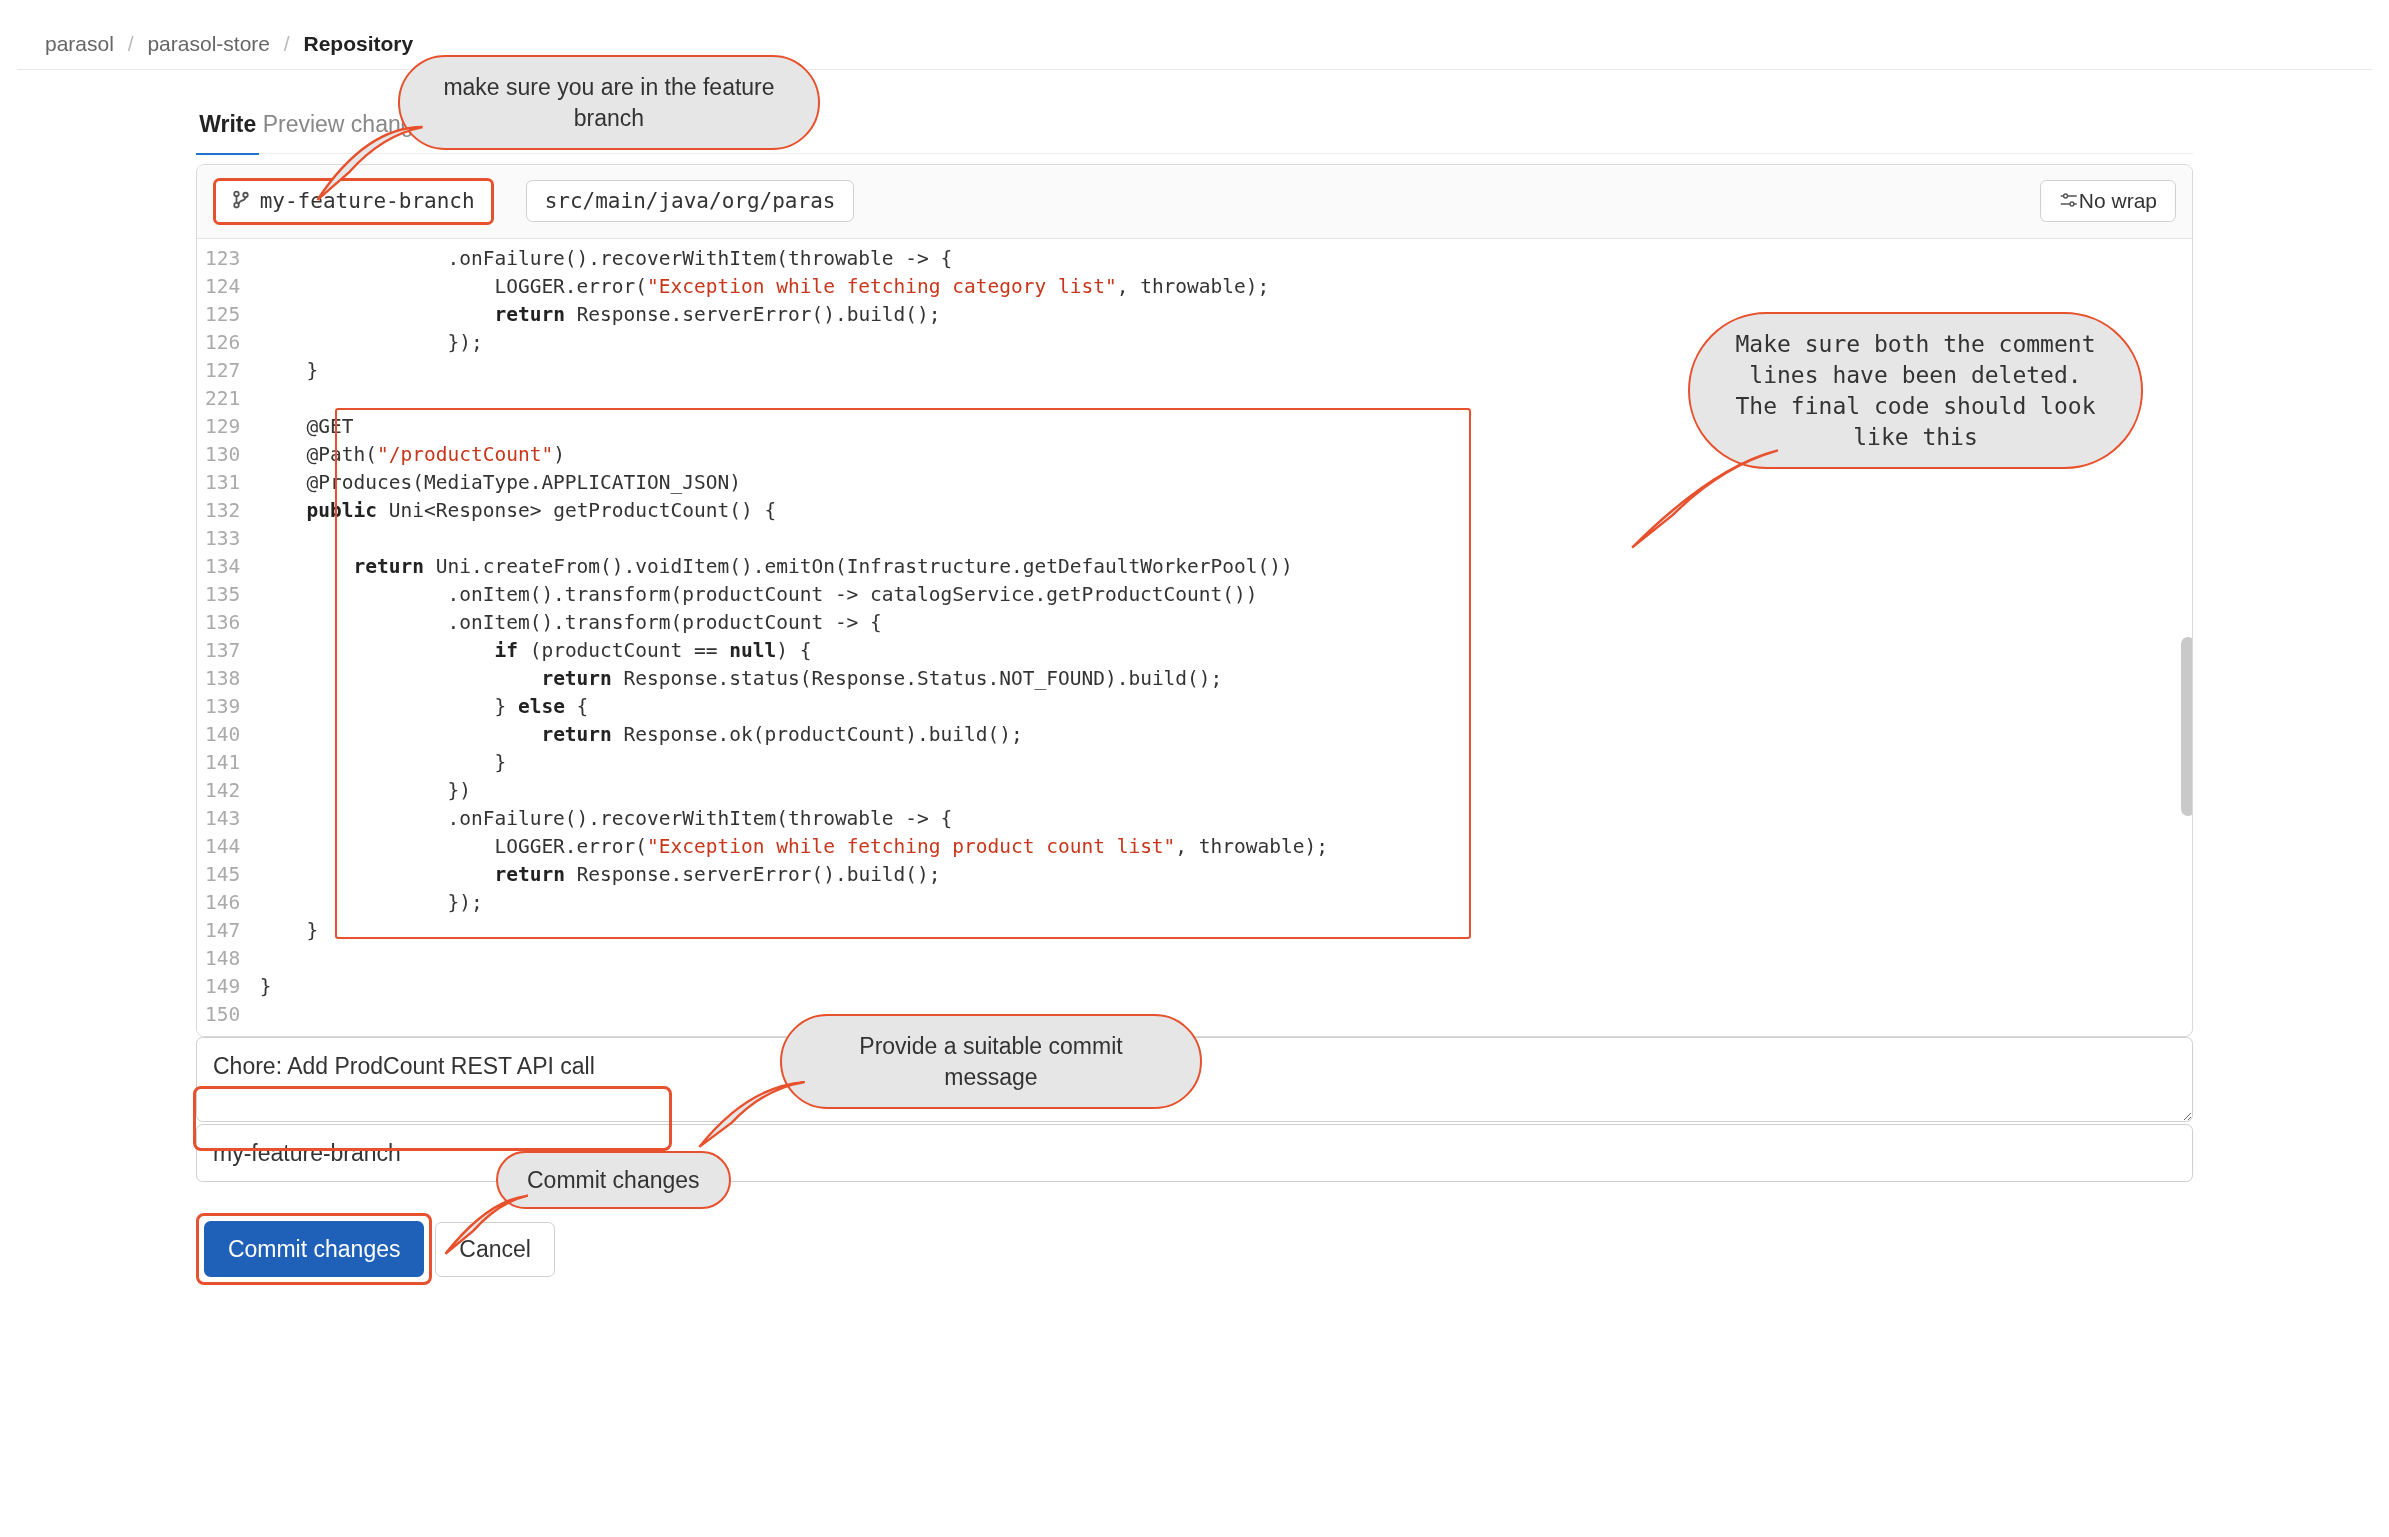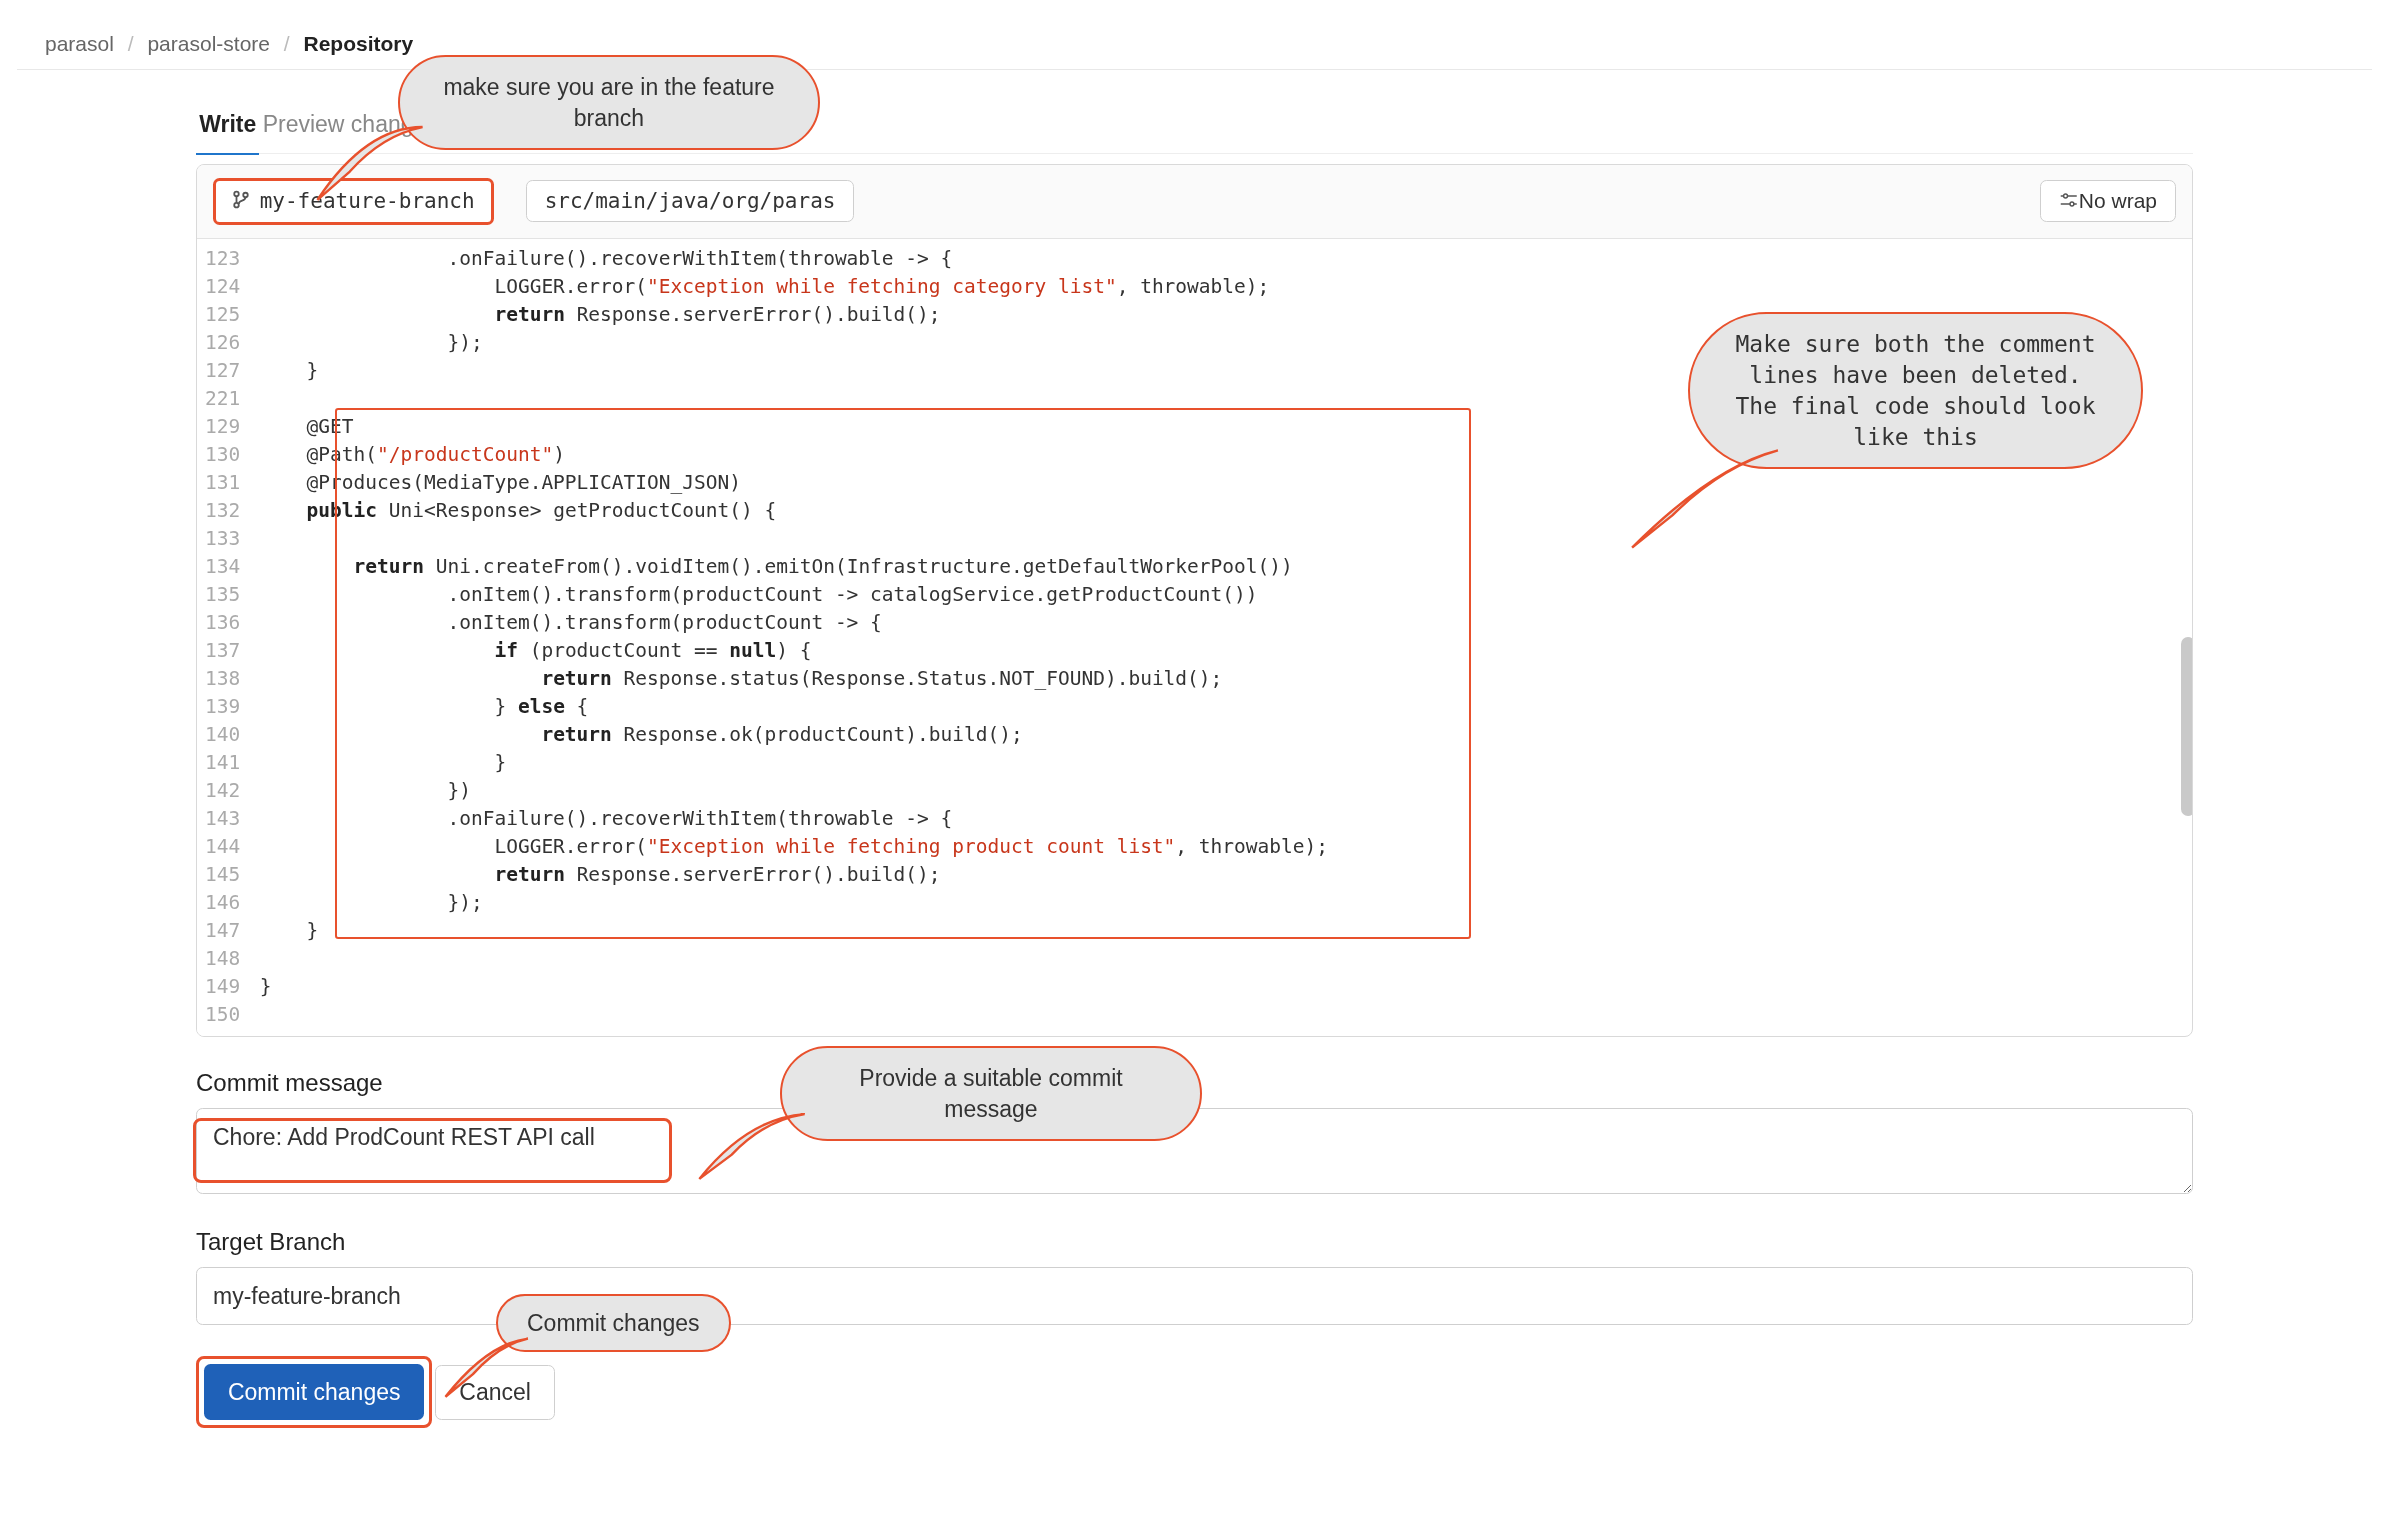--- a/index.html
+++ b/index.html
@@ -214,35 +214,33 @@
           <span>Make sure both the comment lines have been deleted. The final code should look like this</span>
         </div>
         <svg class="tail-svg" style="right:406px; top:203px;" width="162" height="114" viewBox="0 0 200 140">
           <path d="M190,10 Q110,30 10,130 L60,90 Q120,30 190,10 Z" fill="#e6e6e6" stroke="#e8512d" stroke-width="3"></path>
         </svg>
       </div>
     </div>
 
     
     <div class="rel-wrap">
-      <div class="field-label">Commit message</div>
 
       <div class="callout" style="left:584px; top:-23px;">
         <span>Provide a suitable commit message</span>
       </div>
       <svg class="tail-svg" style="left:495px; top:37px;" width="122" height="81" viewBox="0 0 150 100">
         <path d="M140,10 Q70,15 10,90 L50,60 Q90,18 140,10 Z" fill="#e6e6e6" stroke="#e8512d" stroke-width="3"></path>
       </svg>
 
       <div style="border:3.2px solid #e8512d; border-radius:8px; width:479px; position:absolute; top:49px; left:-3.2px; height:65px; pointer-events:none;"></div>
       <textarea class="textarea" id="commit-msg" style="">Chore: Add ProdCount REST API call</textarea>
     </div>
 
     
-    <div class="field-label">Target Branch</div>
     <input class="text-input" id="target-branch" value="my-feature-branch" style="">
 
     
     <div class="button-row rel-wrap">
       <div class="callout" style="left:300px; top:-62px; padding:11.4px 29px;">
         <span>Commit changes</span>
       </div>
       <svg class="tail-svg" style="left:243px; top:-24px;" width="97" height="73" viewBox="0 0 120 90">
         <path d="M110,8 Q60,14 8,80 L42,52 Q74,16 110,8 Z" fill="#e6e6e6" stroke="#e8512d" stroke-width="3"></path>
       </svg>

